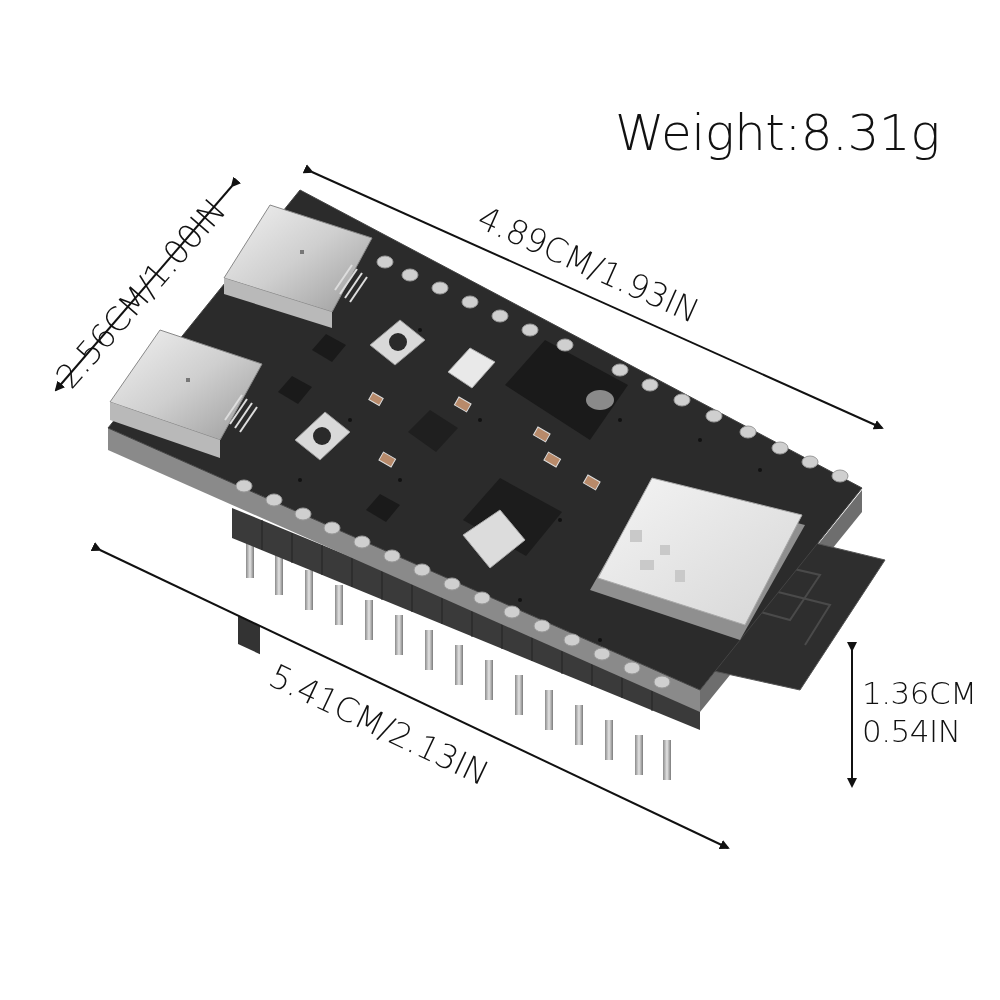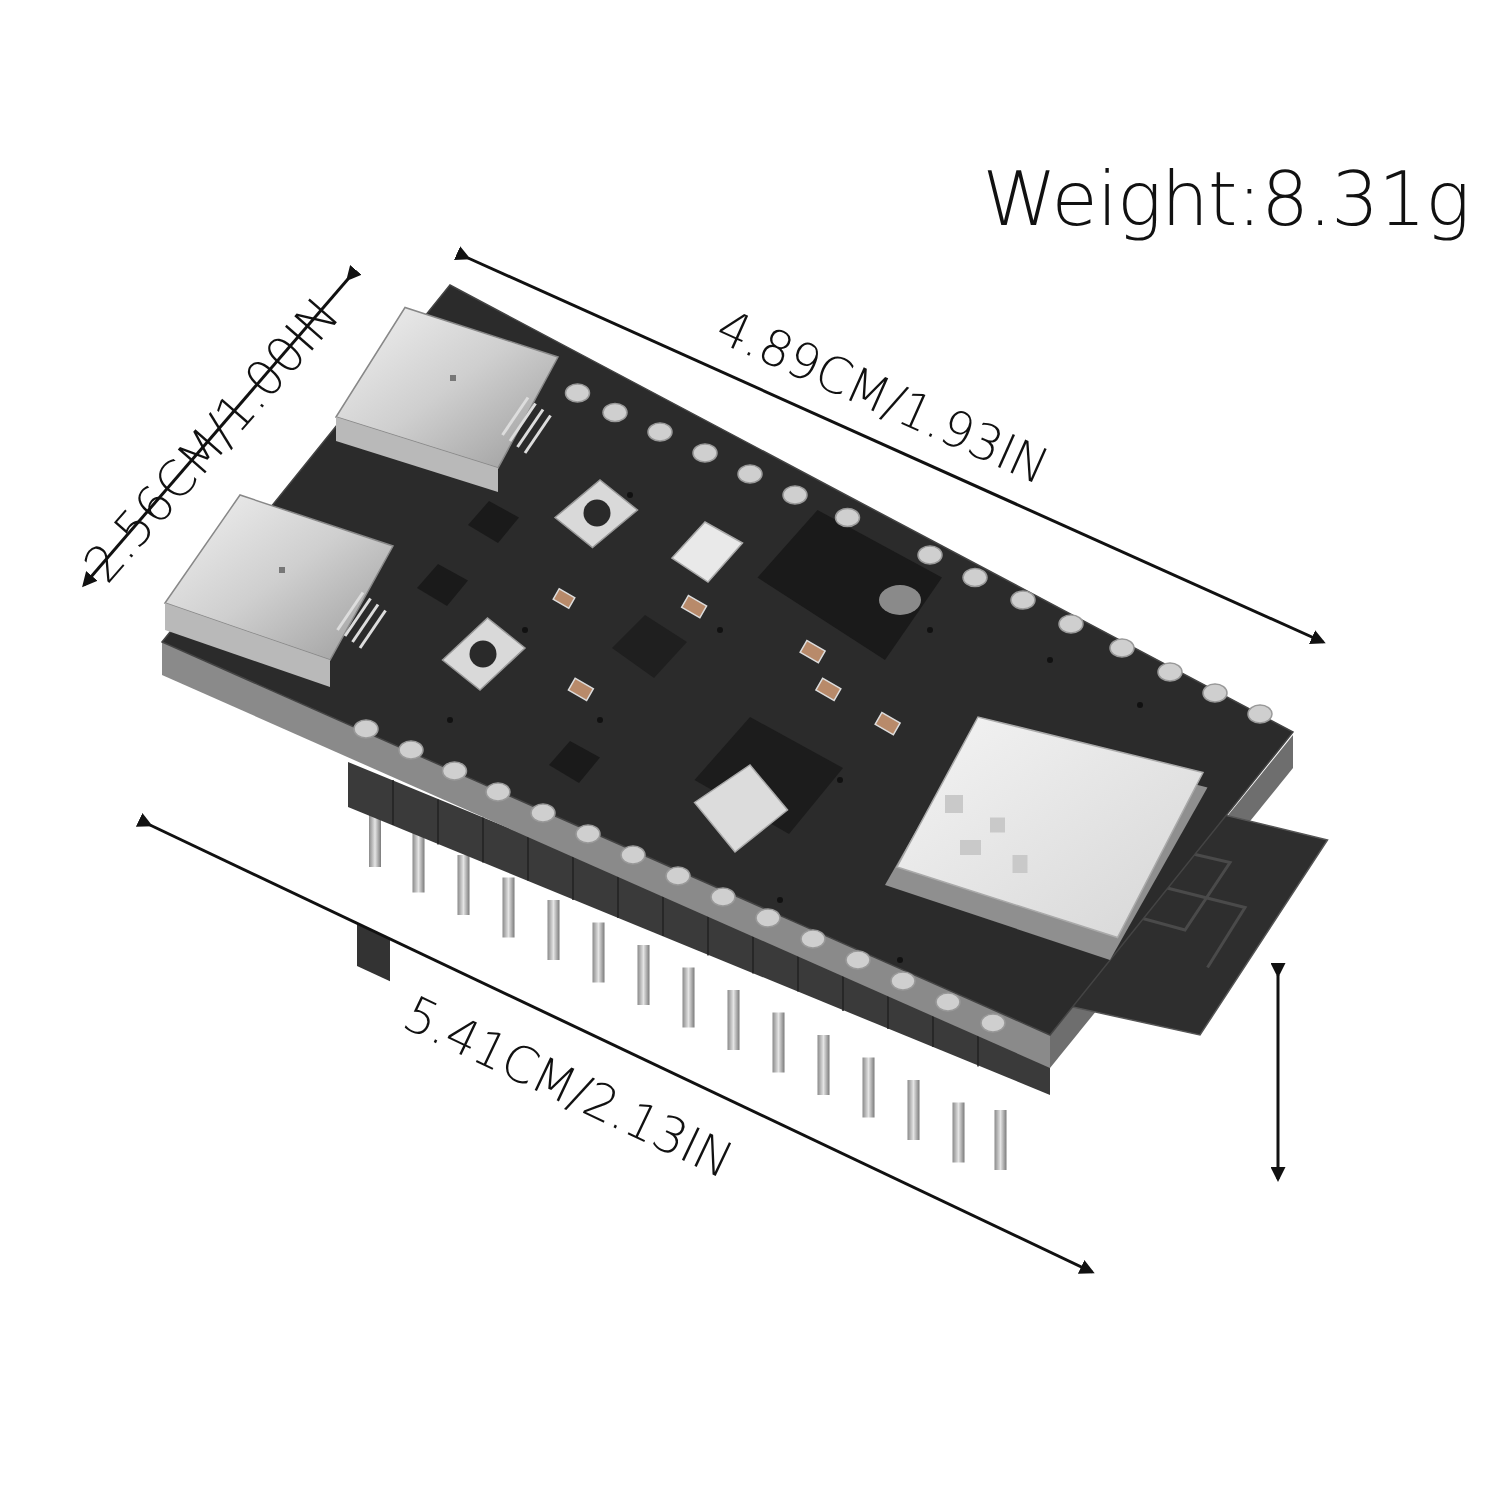--- a/index.html
+++ b/index.html
@@ -1,20 +1,20 @@
 <!DOCTYPE html>
 <html><head>
   <meta charset="utf-8">
   <style>
     html, body { margin: 0; padding: 0; background: #ffffff; }
     body { width: 1000px; height: 1000px; position: relative; overflow: hidden;
            font-family: "DejaVu Sans", sans-serif; color: #111; }
     .stage { position: absolute; left: 0; top: 0; width: 1000px; height: 1000px; }
     .weight { position: absolute; left: 615px; top: 104px; font-size: 50px; font-weight: 300;
-              letter-spacing: -0.5px; color: #111; white-space: nowrap; margin-left: 40px; }
+              letter-spacing: -0.5px; color: #111; white-space: nowrap; }
     .dim-label { position: absolute; font-size: 33px; font-weight: 300; color: #111;
                  white-space: nowrap; transform-origin: left top; letter-spacing: -0.5px; }
     .dim-top { left: 488px; top: 198px; transform: rotate(24.1deg); }
     .dim-left { left: 48px; top: 370px; transform: rotate(-48.9deg); }
     .dim-bottom { left: 280px; top: 656px; transform: rotate(25.4deg); }
     .dim-height { left: 862px; top: 674px; font-size: 31px; line-height: 38px; transform: none; }
     svg { position: absolute; left: 0; top: 0; }
   </style>
 </head>
 <body>
@@ -220,13 +220,17 @@
       <line x1="232" y1="186" x2="56" y2="390" marker-end="url(#arrowhead)" marker-start="url(#arrowhead)"></line>
       <line x1="100" y1="550" x2="728" y2="848" marker-end="url(#arrowhead)" marker-start="url(#arrowhead)"></line>
       <line x1="852" y1="650" x2="852" y2="786" marker-end="url(#arrowhead)" marker-start="url(#arrowhead)"></line>
     </g>
   </svg>
 
   <div class="weight">Weight:8.31g</div>
   <div class="dim-label dim-top">4.89CM/1.93IN</div>
   <div class="dim-label dim-left">2.56CM/1.00IN</div>
   <div class="dim-label dim-bottom">5.41CM/2.13IN</div>
+  <div class="dim-label dim-height">
+    <div>1.36CM</div>
+    <div>0.54IN</div>
+  </div>
 </div>
 
 </body></html>

